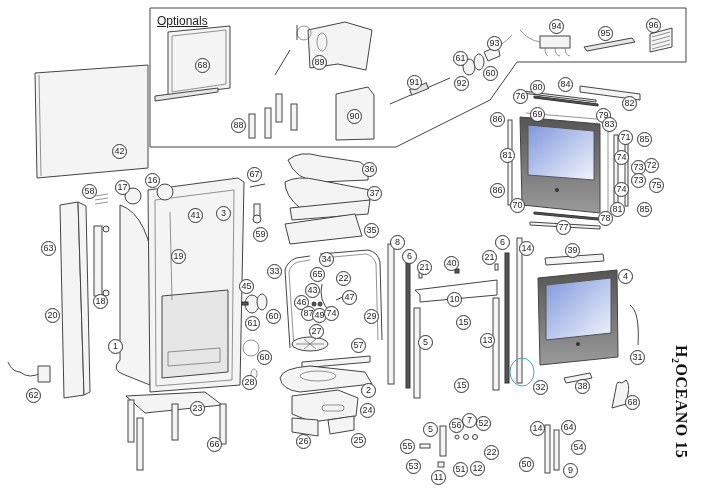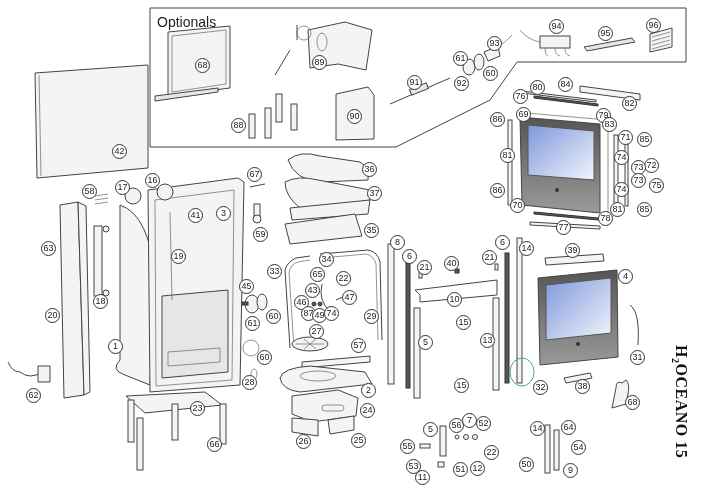--- a/index.html
+++ b/index.html
@@ -5,21 +5,21 @@
   html,body{margin:0;padding:0;background:#fff;}
   #stage{position:relative;width:705px;height:492px;overflow:hidden;background:#ffffff;font-family:"Liberation Sans",sans-serif;}
   svg{position:absolute;left:0;top:0;}
   .ln{fill:none;stroke:#444;stroke-width:1;}
   .lt{fill:none;stroke:#666;stroke-width:0.7;}
   .pf{fill:#f4f4f4;stroke:#444;stroke-width:1;}
   .pg{fill:#e6e6e6;stroke:#444;stroke-width:1;}
   .dk{fill:#555;stroke:#333;stroke-width:1;}
   .glass{fill:url(#glassGrad);stroke:#555;stroke-width:1;}
   .callout{position:absolute;width:13px;height:13px;border:1px solid #333;border-radius:50%;background:#fff;font-size:9px;line-height:13px;text-align:center;color:#222;transform:translate(-7px,-7px);box-sizing:content-box;}
-  .opt-label{position:absolute;left:157px;top:14px;font-size:14px;color:#222;}
+  .opt-label{position:absolute;left:157px;top:14px;font-size:12px;color:#222;text-decoration:underline;}
   .title{position:absolute;left:668px;top:345px;transform-origin:0 0;transform:rotate(90deg) translate(0,-22px);font-family:"Liberation Serif",serif;font-weight:bold;font-size:16px;color:#111;white-space:nowrap;letter-spacing:0.5px;}
   .title sub{font-size:10px;}
 </style>
 </head>
 <body>
 
 <div id="stage">
 <svg width="705" height="492" viewBox="0 0 705 492">
   <defs>
     <linearGradient id="glassGrad" x1="0" y1="0" x2="1" y2="1">
@@ -243,21 +243,21 @@
 <div class="callout" style="left:556px;top:26px">94</div>
 <div class="callout" style="left:605px;top:33px">95</div>
 <div class="callout" style="left:653px;top:25px">96</div>
 <div class="callout" style="left:119px;top:151px">42</div>
 <div class="callout" style="left:537px;top:87px">80</div>
 <div class="callout" style="left:565px;top:84px">84</div>
 <div class="callout" style="left:629px;top:103px">82</div>
 <div class="callout" style="left:520px;top:96px">76</div>
 <div class="callout" style="left:603px;top:115px">79</div>
 <div class="callout" style="left:497px;top:119px">86</div>
-<div class="callout" style="left:523px;top:114px">69</div>
+<div class="callout" style="left:537px;top:114px">69</div>
 <div class="callout" style="left:609px;top:124px">83</div>
 <div class="callout" style="left:507px;top:155px">81</div>
 <div class="callout" style="left:625px;top:137px">71</div>
 <div class="callout" style="left:644px;top:139px">85</div>
 <div class="callout" style="left:621px;top:157px">74</div>
 <div class="callout" style="left:651px;top:165px">72</div>
 <div class="callout" style="left:638px;top:167px">73</div>
 <div class="callout" style="left:638px;top:180px">73</div>
 <div class="callout" style="left:656px;top:185px">75</div>
 <div class="callout" style="left:497px;top:190px">86</div>
@@ -327,19 +327,19 @@
 <div class="callout" style="left:632px;top:402px">68</div>
 <div class="callout" style="left:430px;top:429px">5</div>
 <div class="callout" style="left:456px;top:425px">56</div>
 <div class="callout" style="left:469px;top:420px">7</div>
 <div class="callout" style="left:483px;top:423px">52</div>
 <div class="callout" style="left:407px;top:446px">55</div>
 <div class="callout" style="left:491px;top:452px">22</div>
 <div class="callout" style="left:413px;top:466px">53</div>
 <div class="callout" style="left:460px;top:469px">51</div>
 <div class="callout" style="left:477px;top:468px">12</div>
-<div class="callout" style="left:422px;top:477px">11</div>
+<div class="callout" style="left:438px;top:477px">11</div>
 <div class="callout" style="left:537px;top:428px">14</div>
 <div class="callout" style="left:568px;top:427px">64</div>
 <div class="callout" style="left:578px;top:447px">54</div>
 <div class="callout" style="left:526px;top:464px">50</div>
 <div class="callout" style="left:570px;top:470px">9</div>
 </div>
 
 </body></html>

